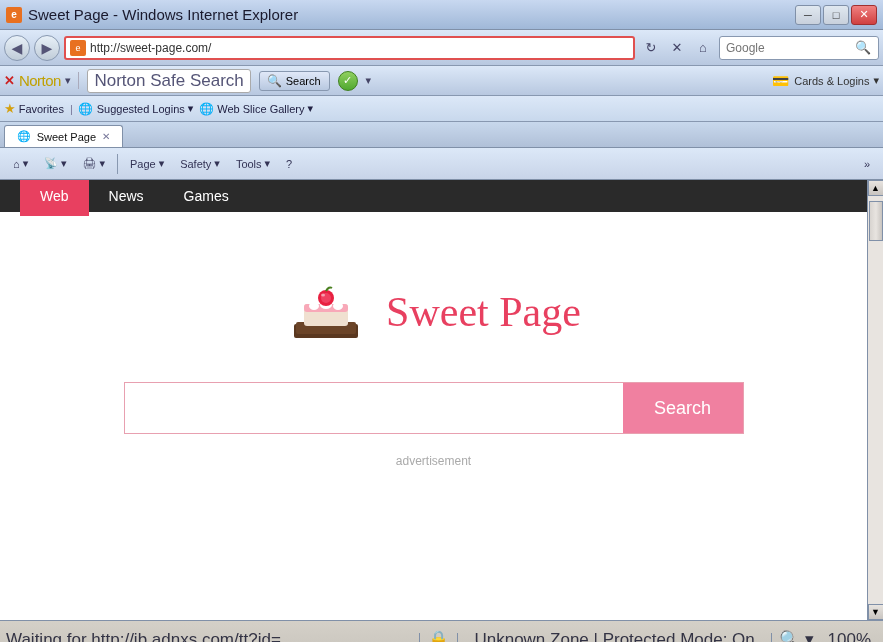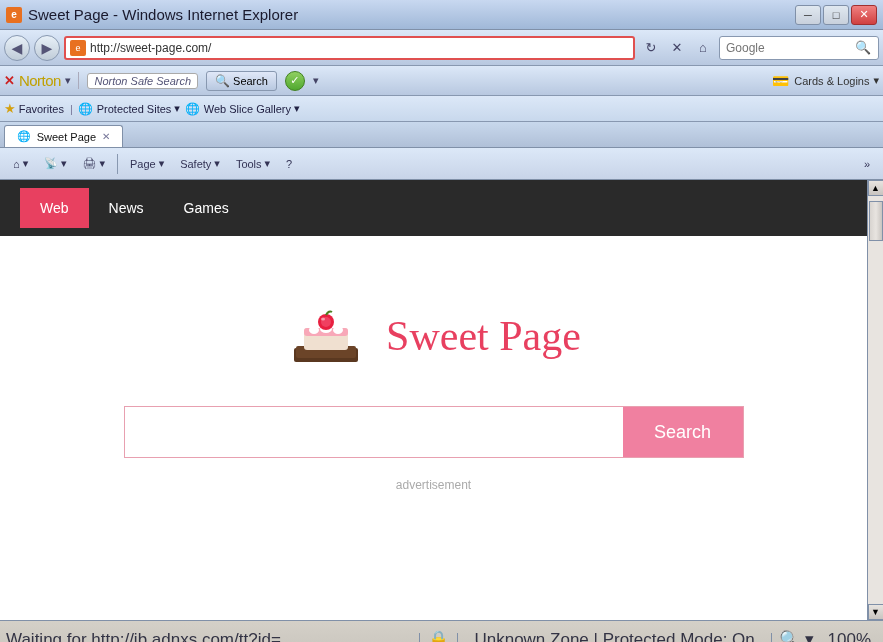--- a/index.html
+++ b/index.html
@@ -116,21 +116,21 @@
     }
     .norton-section {
       display: flex; align-items: center; gap: 4px;
       border-right: 1px solid #aab; padding-right: 8px;
     }
     .norton-x { color: #cc2222; font-weight: bold; font-size: 13px; cursor: pointer; }
     .norton-logo { font-weight: normal; font-size: 15px; color: #c0a000; letter-spacing: -0.5px; }
     .norton-dropdown { font-size: 11px; color: #446; cursor: pointer; }
     .norton-safe-search {
       background: white; border: 1px solid #aaa; border-radius: 3px;
-      padding: 1px 6px; font-size: 11px; color: #557; font-style: italic;
+      padding: 1px 6px; font-size: 17px; color: #557; 
     }
     .norton-search-btn {
       background: linear-gradient(to bottom, #e0e8f8, #b8c8e0);
       border: 1px solid #8898b0; border-radius: 3px;
       padding: 2px 8px; font-size: 11px; cursor: pointer;
       display: flex; align-items: center; gap: 3px;
     }
     .norton-search-icon { color: #44a; font-size: 12px; }
     .green-checkmark {
       background: linear-gradient(to bottom, #90d060, #50a830);
@@ -215,21 +215,21 @@
     .page-content {
       flex: 1;
       background: white;
       overflow-y: auto;
       position: relative;
     }
 
     
     .sweet-nav {
       background: #2a2a2a;
-      height: 56px;
+      height: 32px;
       display: flex; align-items: center;
       padding: 0 20px;
     }
     .sweet-nav-item {
       padding: 0 20px; height: 40px;
       display: flex; align-items: center;
       font-size: 14px; color: white; cursor: pointer;
     }
     .sweet-nav-item.active {
       background: #e84060;
@@ -371,21 +371,21 @@
 </div>
 
 <div class="favorites-bar">
   <div class="fav-item">
     <span class="fav-star">★</span>
     <span>Favorites</span>
   </div>
   <span style="font-size:11px;color:#779;">|</span>
   <div class="fav-item">
     <span class="fav-globe">🌐</span>
-    <span>Protected Sites</span>
+    <span>Suggested Logins</span>
     <span>▾</span>
   </div>
   <div class="fav-item">
     <span class="fav-globe">🌐</span>
     <span>Web Slice Gallery</span>
     <span>▾</span>
   </div>
 </div>
 
 <div class="tab-bar">

